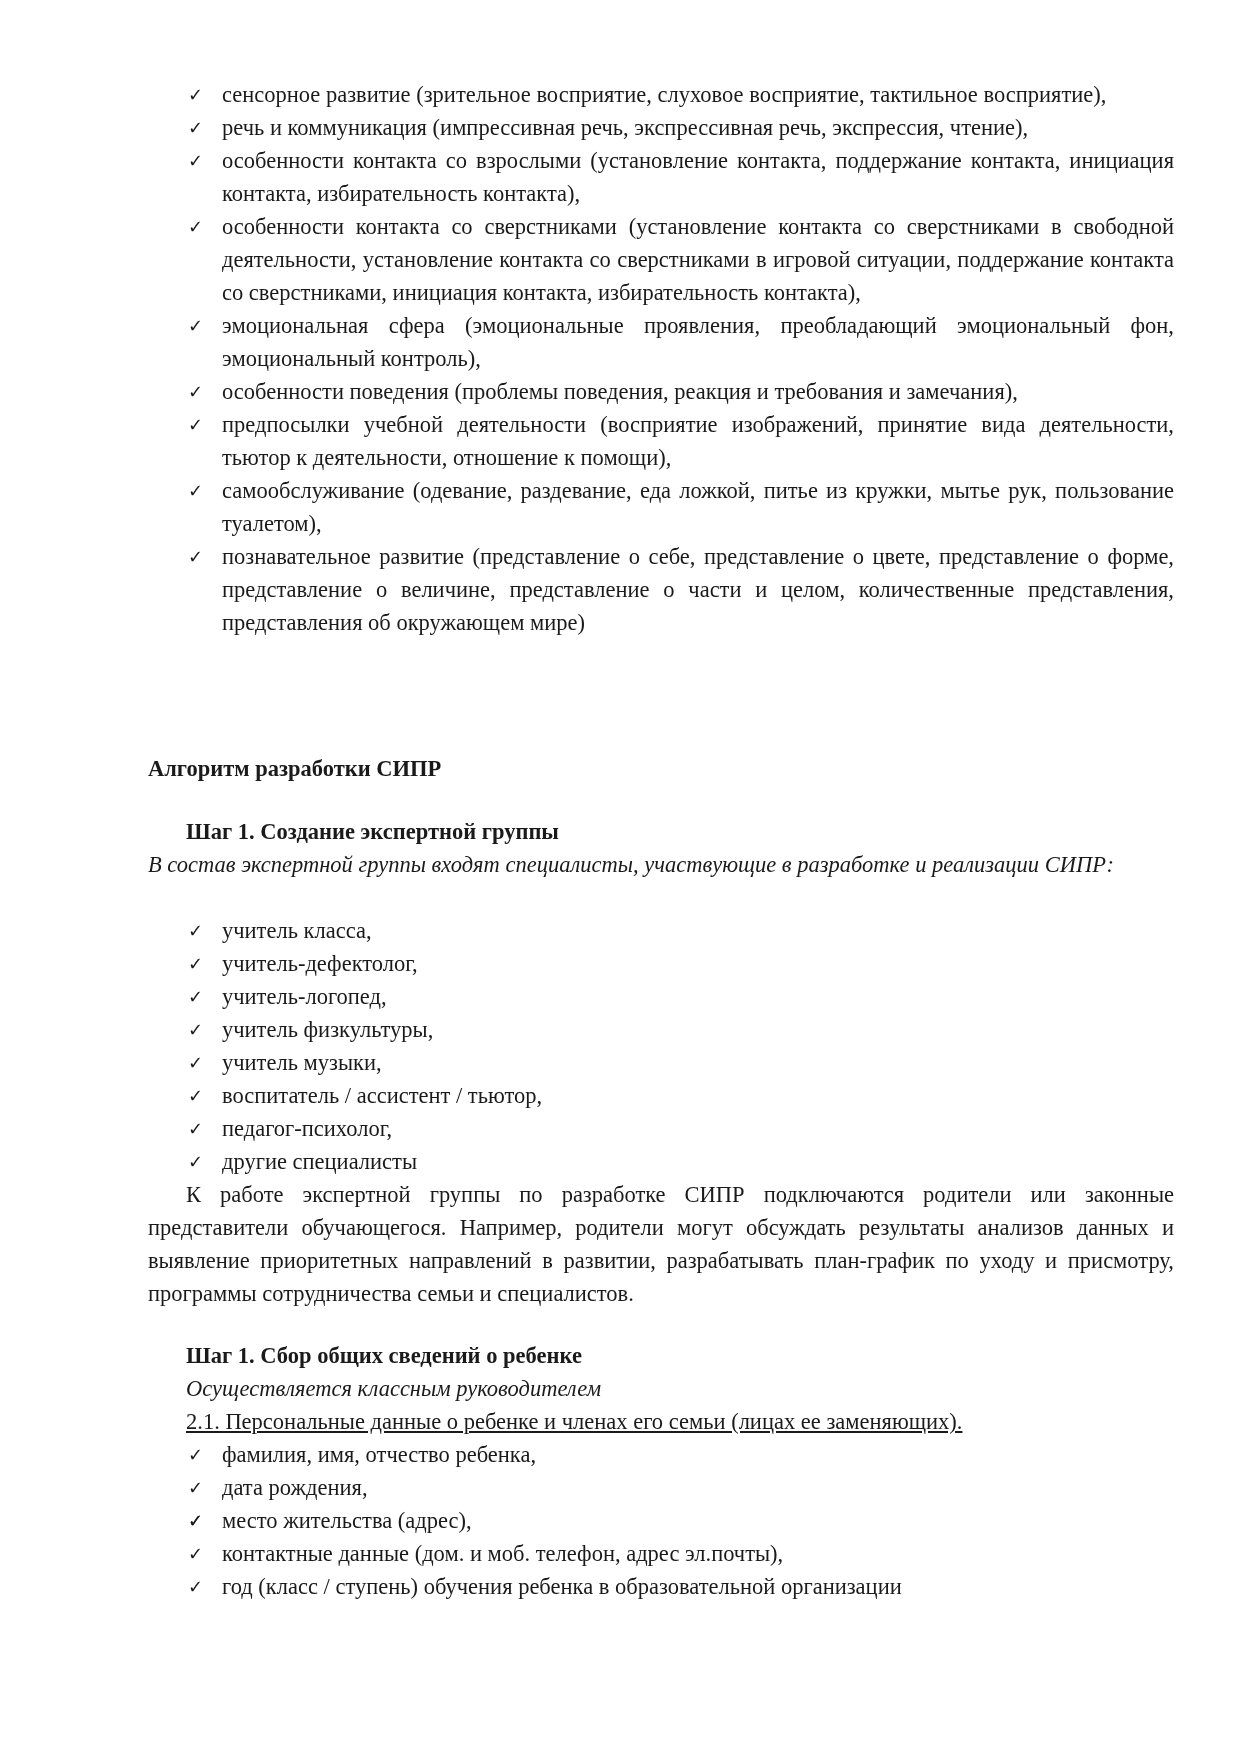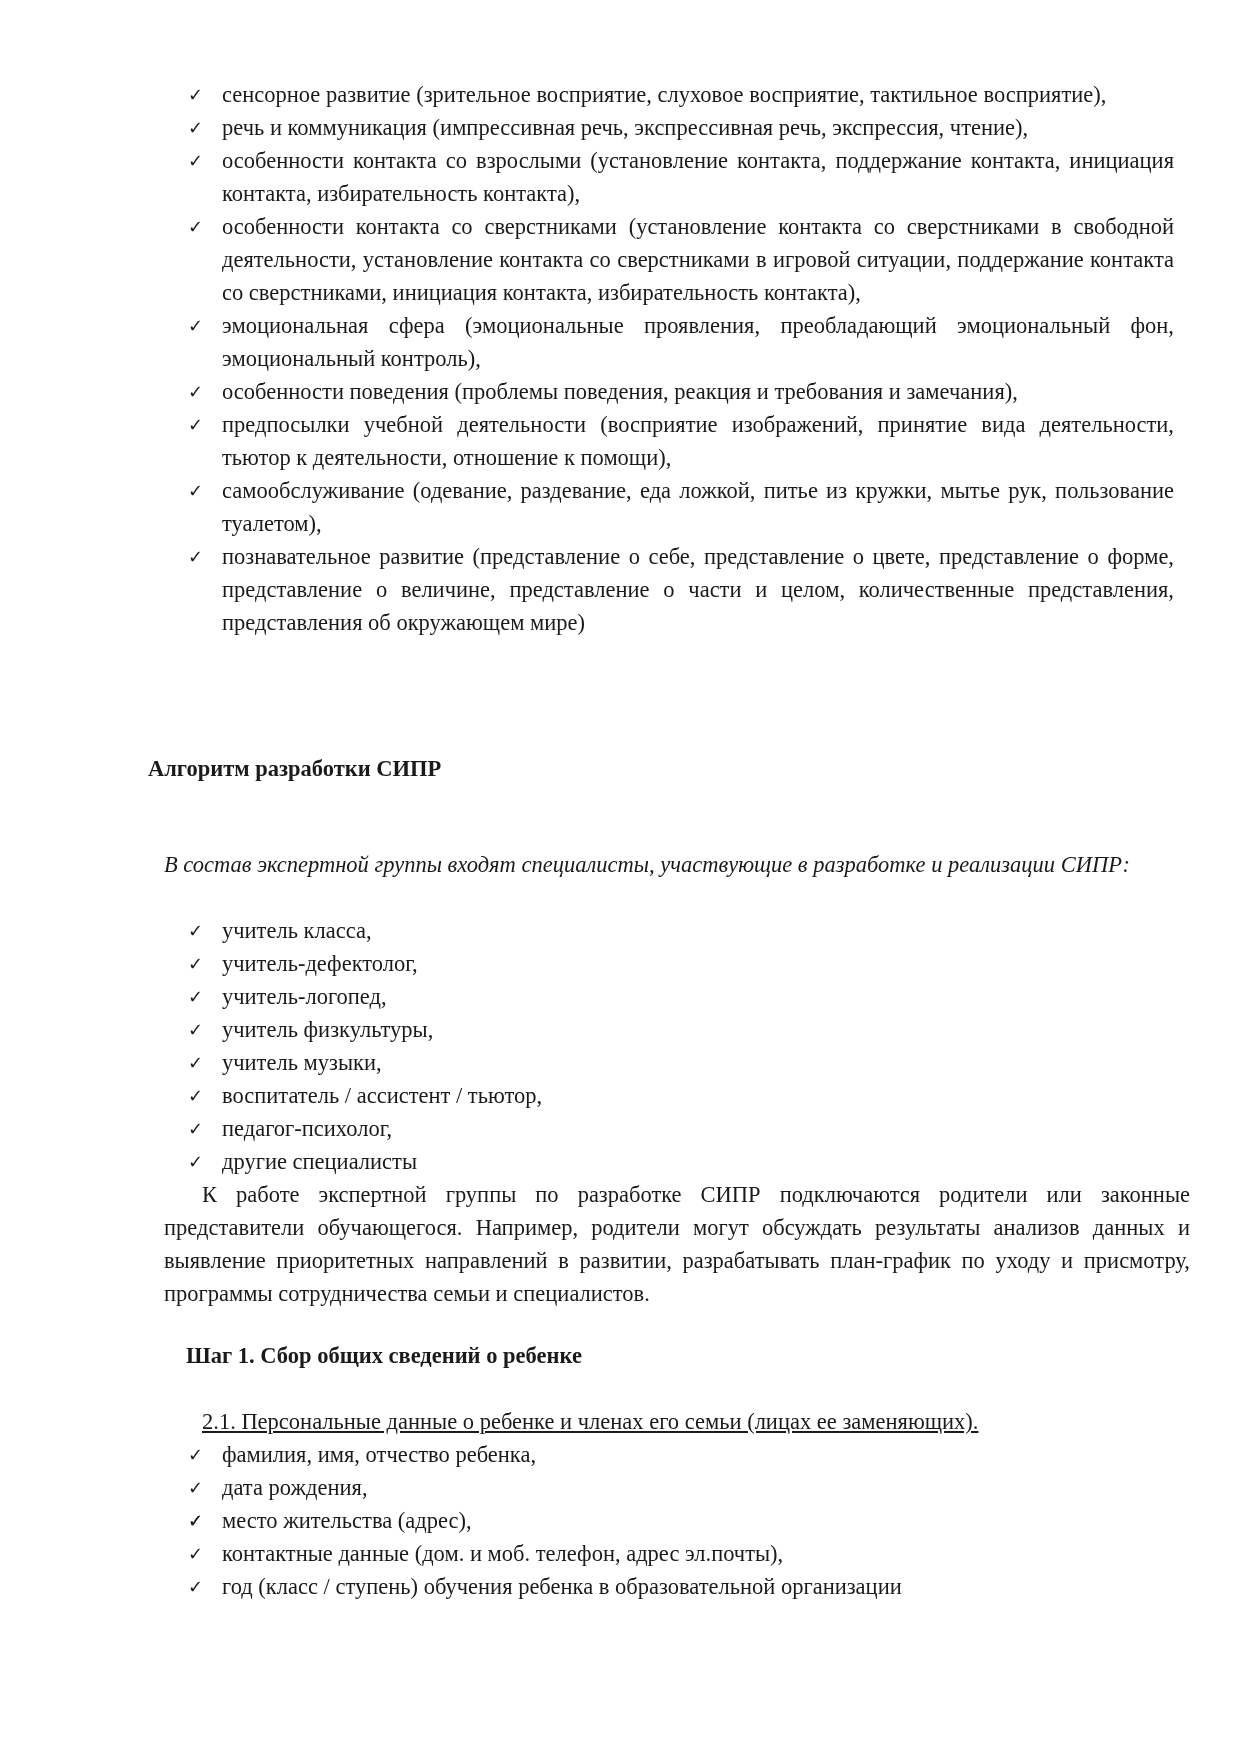--- a/index.html
+++ b/index.html
@@ -8,21 +8,21 @@
     position: absolute; left: 0; top: 0; width: 1240px; height: 1754px;
     font-family: "Liberation Serif", "DejaVu Serif", serif;
     color: #1a1a1a; font-size: 22.5px; line-height: 33px;
   }
   .list { position: absolute; left: 148px; width: 1026px; }
   .li { position: relative; padding-left: 74px; text-align: justify; text-align-last: left; }
   .li .mark { position: absolute; left: 40px; top: 0; font-family: "DejaVu Sans", sans-serif; font-size: 18px; }
   .h-main { position: absolute; left: 148px; top: 752px; font-weight: bold; }
   .h-step { position: absolute; left: 186px; font-weight: bold; }
   .italic { font-style: italic; }
-  .para { position: absolute; left: 148px; width: 1026px; text-align: justify; margin-left: 16px; }
+  .para { position: absolute; left: 148px; width: 1026px; text-align: justify; }
   .indent { text-indent: 38px; }
   .list2 { position: absolute; left: 148px; width: 1026px; }
   .li2 { position: relative; padding-left: 74px; }
   .li2 .mark { position: absolute; left: 40px; top: 0; font-family: "DejaVu Sans", sans-serif; font-size: 18px; }
 </style>
 </head>
 <body>
 
 <div class="page">
 
@@ -33,36 +33,38 @@
     <div class="li"><span class="mark">✓</span><span>особенности контакта со сверстниками (установление контакта со сверстниками в свободной деятельности, установление контакта со сверстниками в игровой ситуации, поддержание контакта со сверстниками, инициация контакта, избирательность контакта),</span></div>
     <div class="li"><span class="mark">✓</span><span>эмоциональная сфера (эмоциональные проявления, преобладающий эмоциональный фон, эмоциональный контроль),</span></div>
     <div class="li"><span class="mark">✓</span><span>особенности поведения (проблемы поведения, реакция и требования и замечания),</span></div>
     <div class="li"><span class="mark">✓</span><span>предпосылки учебной деятельности (восприятие изображений, принятие вида деятельности, тьютор к деятельности, отношение к помощи),</span></div>
     <div class="li"><span class="mark">✓</span><span>самообслуживание (одевание, раздевание, еда ложкой, питье из кружки, мытье рук, пользование туалетом),</span></div>
     <div class="li"><span class="mark">✓</span><span>познавательное развитие (представление о себе, представление о цвете, представление о форме, представление о величине, представление о части и целом, количественные представления, представления об окружающем мире)</span></div>
   </div>
 
   <div class="h-main">Алгоритм разработки СИПР</div>
 
+  <div class="h-step" style="top:815px;">Шаг 1. Создание экспертной группы</div>
   <div class="para italic" style="top:848px;">В состав экспертной группы входят специалисты, участвующие в разработке и реализации СИПР:</div>
 
   <div class="list2" style="top:914px;">
     <div class="li2"><span class="mark">✓</span><span>учитель класса,</span></div>
     <div class="li2"><span class="mark">✓</span><span>учитель-дефектолог,</span></div>
     <div class="li2"><span class="mark">✓</span><span>учитель-логопед,</span></div>
     <div class="li2"><span class="mark">✓</span><span>учитель физкультуры,</span></div>
     <div class="li2"><span class="mark">✓</span><span>учитель музыки,</span></div>
     <div class="li2"><span class="mark">✓</span><span>воспитатель / ассистент / тьютор,</span></div>
     <div class="li2"><span class="mark">✓</span><span>педагог-психолог,</span></div>
     <div class="li2"><span class="mark">✓</span><span>другие специалисты</span></div>
   </div>
 
   <div class="para indent" style="top:1178px;">К работе экспертной группы по разработке СИПР подключаются родители или законные представители обучающегося. Например, родители могут обсуждать результаты анализов данных и выявление приоритетных направлений в развитии, разрабатывать план-график по уходу и присмотру, программы сотрудничества семьи и специалистов.</div>
 
   <div class="h-step" style="top:1339px;">Шаг 1. Сбор общих сведений о ребенке</div>
+  <div class="para italic" style="top:1372px; left:186px;">Осуществляется классным руководителем</div>
   <div class="para" style="top:1405px; left:186px;text-decoration:underline;">2.1. Персональные данные о ребенке и членах его семьи (лицах ее заменяющих).</div>
 
   <div class="list2" style="top:1438px;">
     <div class="li2"><span class="mark">✓</span><span>фамилия, имя, отчество ребенка,</span></div>
     <div class="li2"><span class="mark">✓</span><span>дата рождения,</span></div>
     <div class="li2"><span class="mark">✓</span></div>
     <div class="li2"><span class="mark">✓</span><span>место жительства (адрес),</span></div>
     <div class="li2"><span class="mark">✓</span><span>контактные данные (дом. и моб. телефон, адрес эл.почты),</span></div>
     <div class="li2"><span class="mark">✓</span><span>год (класс / ступень) обучения ребенка в образовательной организации</span></div>
   </div>

